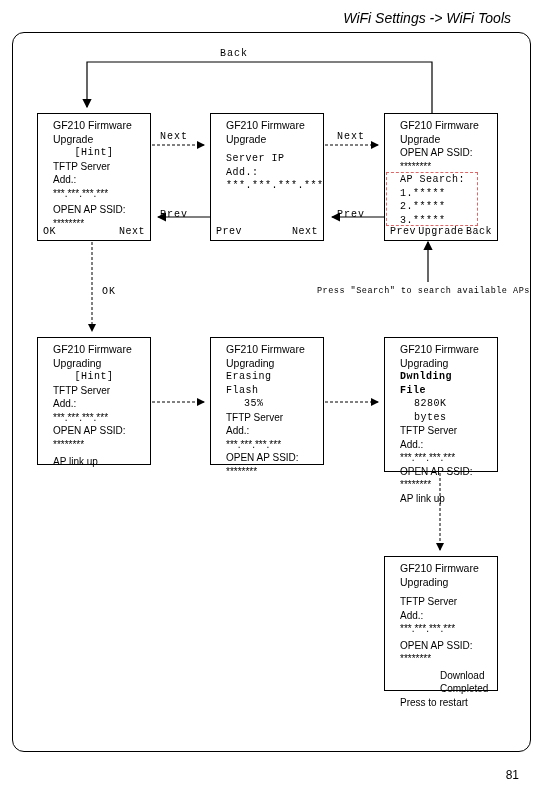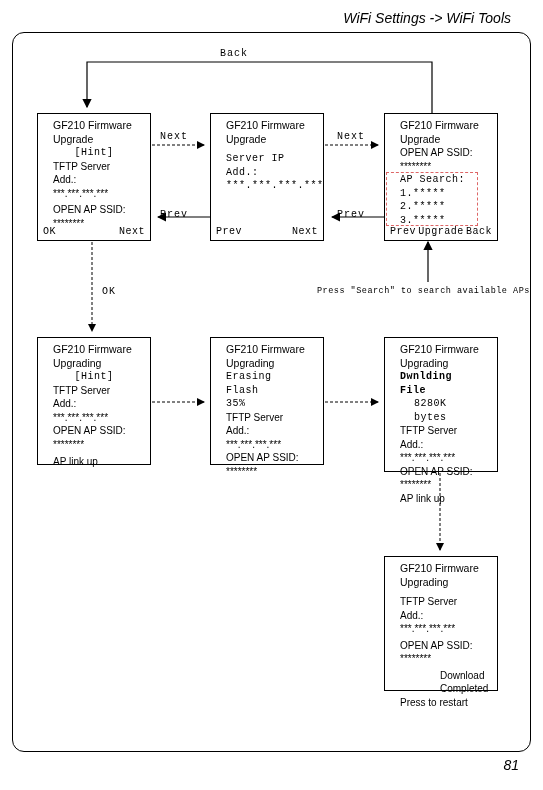--- a/index.html
+++ b/index.html
@@ -22,23 +22,22 @@
       left: 12px;
       top: 32px;
       width: 519px;
       height: 720px;
       border: 1.5px solid black;
       border-radius: 12px;
     }
     .page-num {
       position: absolute;
       right: 24px;
-      bottom: 17px;
-      font-style: italic;
-      font-size: 14px;
+      bottom: 8px;
+      font-size: 12px;
     }
     .box {
       position: absolute;
       border: 1px solid black;
       background: white;
       padding: 4px 15px;
       font-size: 10px;
       line-height: 1.35;
     }
     .mono { font-family: 'Courier New', monospace; font-size: 10px; letter-spacing: 0.5px; }
@@ -140,21 +139,21 @@
   <div>OPEN AP SSID:</div>
   <div>********</div>
   <div style="height:4px;"></div>
   <div>AP link up</div>
 </div>
 
 <div class="box" style="left:210px; top:337px; width:114px; height:128px;">
   <div class="title">GF210 Firmware</div>
   <div class="title"> Upgrading</div>
   <div class="mono" style="">Erasing Flash</div>
-  <div class="mono" style="">35%</div>
+  <div class="mono" style="margin-left:18px;">35%</div>
   <div>TFTP Server Add.:</div>
   <div>***.***.***.***</div>
   <div>OPEN AP SSID:</div>
   <div>********</div>
 </div>
 
 <div class="box" style="left:384px; top:337px; width:114px; height:135px;">
   <div class="title">GF210 Firmware</div>
   <div class="title"> Upgrading</div>
   <div class="mono" style="margin-left:0;font-weight:bold;">Dwnlding File</div>

